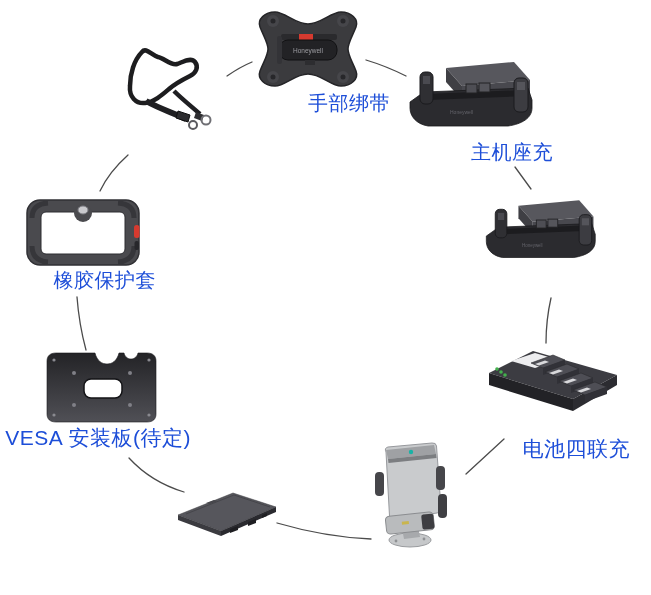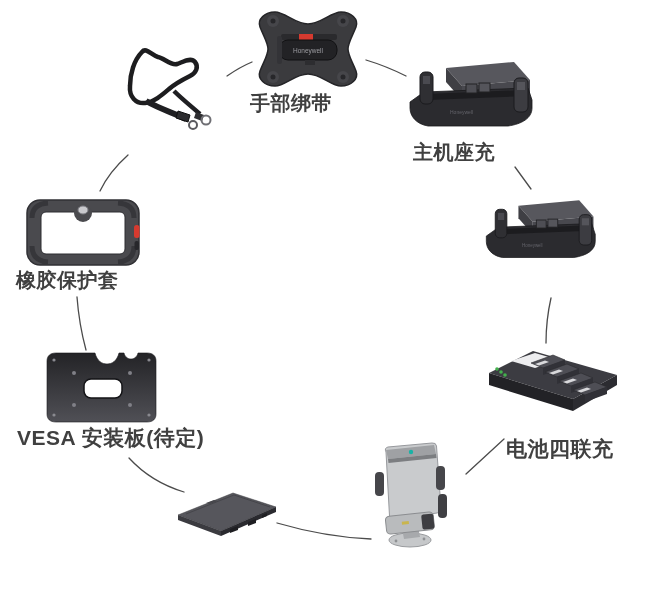--- a/index.html
+++ b/index.html
@@ -2,24 +2,24 @@
 <html><head>
 <meta charset="utf-8">
 <style>
   html,body{margin:0;padding:0;background:#fff;}
   #canvas{
     position:relative;width:651px;height:595px;background:#fff;overflow:hidden;
     font-family:"Liberation Sans","DejaVu Sans",sans-serif;
   }
   .item-image{position:absolute;}
   .item-label{
-    position:absolute;text-align:left;color:#404040;font-weight:700;
+    position:absolute;text-align:right;color:#1d4ed8;font-weight:400;
     font-size:20px;line-height:23px;letter-spacing:0.5px;white-space:nowrap;
   }
-  .item-label.big{font-size:21px;margin-left:16px;}
+  .item-label.big{font-size:21px;}
   #connectors{position:absolute;left:0;top:0;pointer-events:none;}
 </style>
 </head>
 <body>
 
 <div id="canvas">
 
   <svg id="connectors" width="651" height="595" viewBox="0 0 651 595">
     <g fill="none" stroke="#4b4b4b" stroke-width="1.3" stroke-linecap="round">
       <path d="M 227 76 Q 240 67 252 62"></path>

